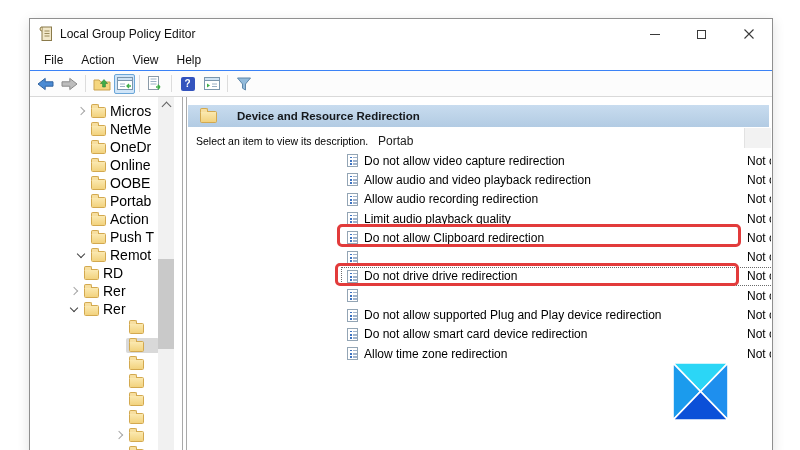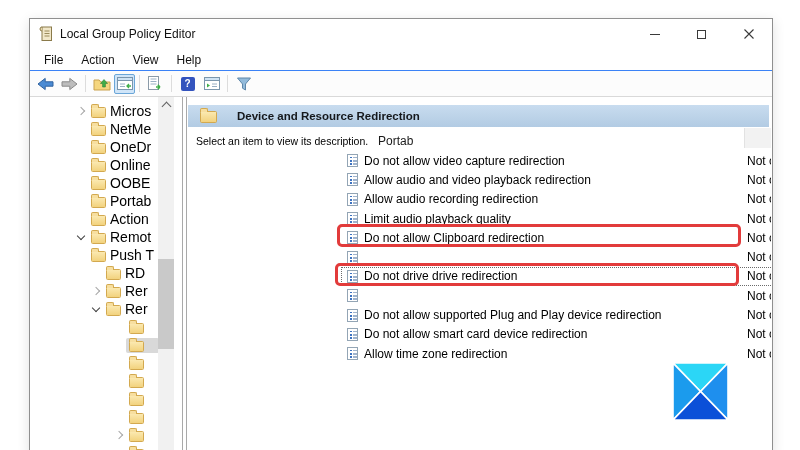--- a/index.html
+++ b/index.html
@@ -32,21 +32,21 @@
   .tb-btn{width:23px;height:22px;display:flex;align-items:center;justify-content:center;background:transparent;border:none;padding:0;flex:none;}
   .tb-btn.active{background:#d0e5f8;border:1px solid #6aa6d8;border-radius:2px;width:21px;height:20px;box-sizing:border-box;}
   .help-badge{width:14px;height:14px;background:#3353bd;border-radius:2px;color:#fff;font-size:10px;font-weight:bold;display:flex;align-items:center;justify-content:center;}
   
   .main{position:absolute;top:78px;bottom:0;left:0;right:0;}
   
   .tree-panel{position:absolute;left:0;top:0;bottom:0;width:152px;overflow:hidden;background:#fff;}
   .tree-rows{position:absolute;top:5px;left:0;width:128px;overflow:hidden;}
   .tree-row{height:18px;display:flex;align-items:center;}
   .indent1{padding-left:43px;}
-  .indent2{padding-left:58px;}
+  .indent2{padding-left:36px;}
   .indent3{padding-left:81px;}
   .exp{width:15px;height:14px;display:flex;align-items:center;justify-content:center;flex:none;}
   .chev-r{width:5px;height:5px;border-right:1.4px solid #a6a6a6;border-bottom:1.4px solid #a6a6a6;transform:rotate(-45deg);}
   .chev-d{width:5px;height:5px;border-right:1.4px solid #404040;border-bottom:1.4px solid #404040;transform:rotate(45deg);margin-top:-2px;}
   .node{display:flex;align-items:center;gap:4px;padding:1px 3px;border-radius:2px;white-space:nowrap;overflow:hidden;min-width:33px;box-sizing:border-box;}
   .node.selected{background:#d9d9d9;}
   .tree-label{font-size:14px;color:#000;}
   .folder{position:relative;width:15px;height:11px;flex:none;background:linear-gradient(180deg,#fbe9b0,#f2d27e);border:1px solid #d3a94f;border-radius:1.5px;margin-top:2px;box-sizing:border-box;}
   .folder::before{content:"";position:absolute;left:-1px;top:-4px;width:6px;height:3px;background:#f7dfa0;border:1px solid #d3a94f;border-bottom:none;border-radius:2px 2px 0 0;}
   .tree-scrollbar{position:absolute;left:128px;top:0;bottom:0;width:16px;background:#f1f1f1;}
@@ -212,33 +212,33 @@
             </span>
           </div>
         <div class="tree-row indent1">
             <span class="exp"></span>
             <span class="node">
               <span class="folder"></span>
               <span class="tree-label">Action</span>
             </span>
           </div>
         <div class="tree-row indent1">
+            <span class="exp"></span>
+            <span class="node">
+              <span class="folder"></span>
+              <span class="tree-label">Push T</span>
+            </span>
+          </div>
+        <div class="tree-row indent1">
             <span class="exp">
               <span class="chev-d"></span>
             </span>
             <span class="node">
               <span class="folder"></span>
               <span class="tree-label">Remot</span>
-            </span>
-          </div>
-        <div class="tree-row indent1">
-            <span class="exp"></span>
-            <span class="node">
-              <span class="folder"></span>
-              <span class="tree-label">Push T</span>
             </span>
           </div>
         <div class="tree-row indent2">
             <span class="exp"></span>
             <span class="node">
               <span class="folder"></span>
               <span class="tree-label">RD</span>
             </span>
           </div>
         <div class="tree-row indent2">

